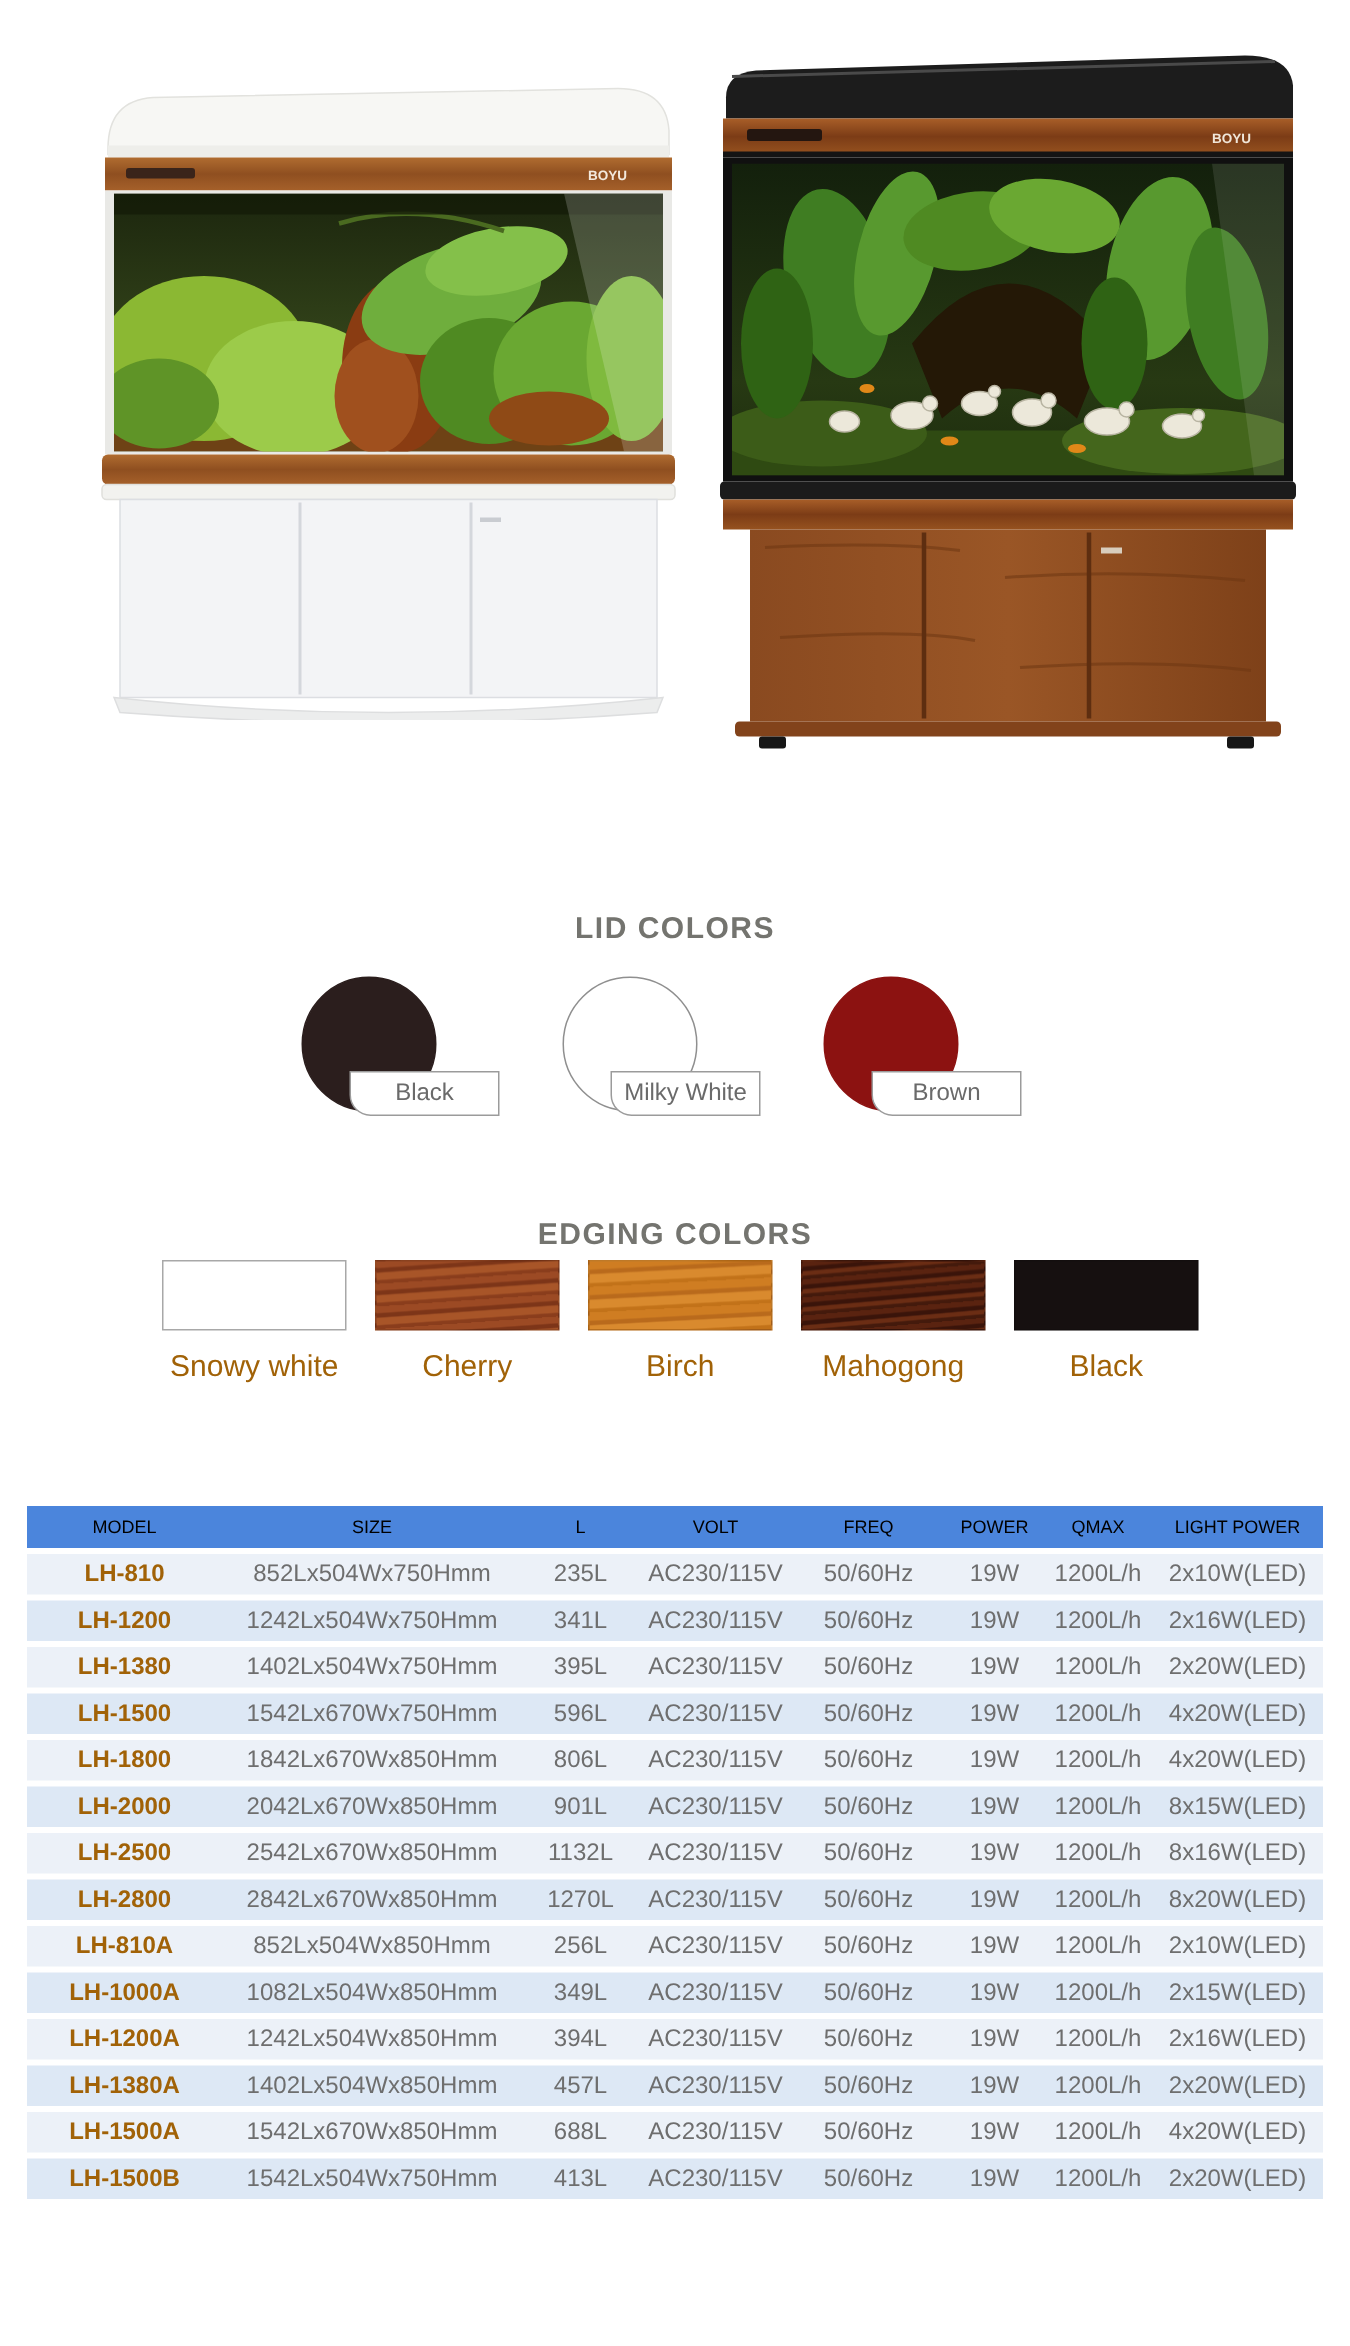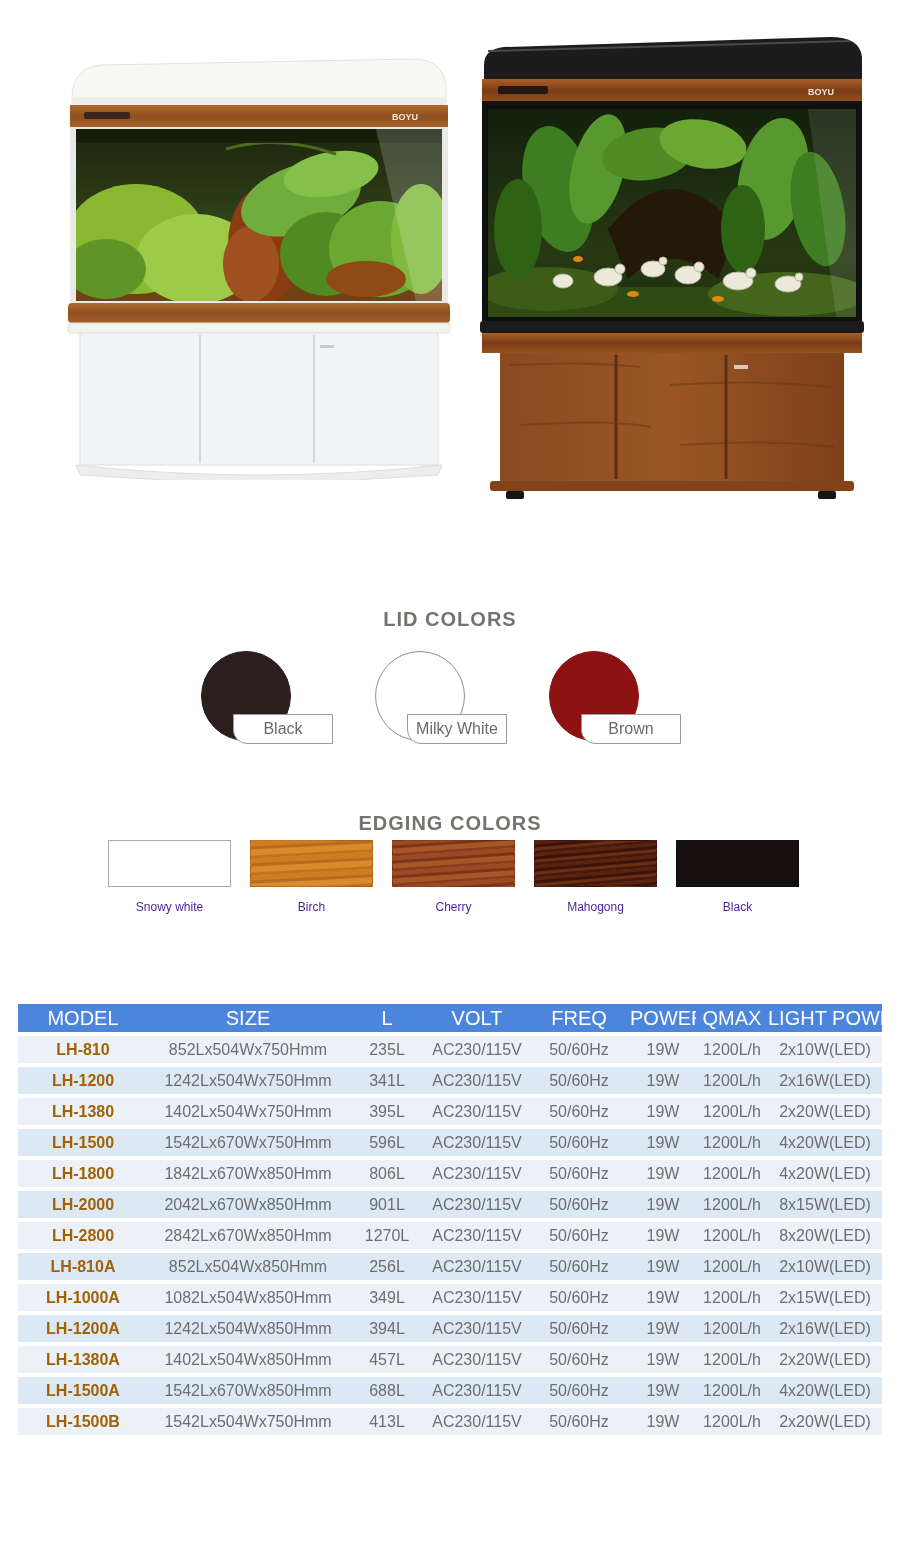--- a/index.html
+++ b/index.html
@@ -25,34 +25,34 @@
     position:absolute; left:32px; top:63px; width:100px; height:30px;
     background:#fff; border:1px solid #9b9b9b; border-bottom-left-radius:14px;
     display:flex; align-items:center; justify-content:center;
     font-size:16px; color:#6a6a6a; white-space:nowrap;
   }
 
   
   #edging-row { position:absolute; left:108px; top:840px; display:flex; gap:19px; }
   .edge-item { width:123px; }
   .edge-swatch { width:123px; height:47px; border:1px solid rgba(0,0,0,0.12); }
-  .edge-label { margin-top:13px; text-align:center; font-size:12px; color:#4c1d95; }
+  .edge-label { margin-top:13px; text-align:center; font-size:20px; color:#a16207; }
   .sw-snowy    { background:#ffffff; border:1px solid #a8a8a8; }
   .sw-birch    { background:repeating-linear-gradient(177deg,#cf7d22 0 5px,#b96a1c 6px 8px,#d98a2e 9px 14px,#c27219 15px 17px); }
   .sw-cherry   { background:repeating-linear-gradient(176deg,#9c4a24 0 4px,#7d3518 5px 7px,#a85528 8px 12px,#8a3d1c 13px 15px); }
   .sw-mahogong { background:repeating-linear-gradient(175deg,#5a2310 0 3px,#3a140a 4px 6px,#6b2d14 7px 9px,#441a0c 10px 12px); }
   .sw-black    { background:#161010; }
 
   
   #spec-table-wrap { position:absolute; left:18px; top:1000px; width:864px; }
   table { width:864px; border-collapse:separate; border-spacing:0 4px; table-layout:fixed; }
   col.c-model{width:130px} col.c-size{width:200px} col.c-l{width:78px} col.c-volt{width:102px}
   col.c-freq{width:102px} col.c-power{width:66px} col.c-qmax{width:72px} col.c-light{width:114px}
   th {
-    background:#4b85dc; color:#ffffff; font-size:20px; font-weight:500;
+    background:#4b85dc; color:#000000; font-size:12px; font-weight:500;
     height:28px; text-align:center; vertical-align:middle; overflow:hidden; white-space:nowrap;
   }
   td {
     height:27px; text-align:center; vertical-align:middle;
     font-size:16px; color:#6e6e6e; white-space:nowrap; overflow:hidden;
   }
   tbody tr:nth-child(odd) td  { background:#ecf1f8; }
   tbody tr:nth-child(even) td { background:#dde8f5; }
   td.model { font-weight:bold; color:#a16207;margin-top:35px; }
 </style>
@@ -235,27 +235,27 @@
   <div class="section-heading" style="top:798px;margin-top:14px;">EDGING COLORS</div>
 
   <div id="edging-row">
 
       <div class="edge-item">
         <div class="edge-swatch sw-snowy"></div>
         <div class="edge-label">Snowy white</div>
       </div>
 
       <div class="edge-item">
+        <div class="edge-swatch sw-cherry"></div>
+        <div class="edge-label">Cherry</div>
+      </div>
+
+      <div class="edge-item">
         <div class="edge-swatch sw-birch"></div>
         <div class="edge-label">Birch</div>
-      </div>
-
-      <div class="edge-item">
-        <div class="edge-swatch sw-cherry"></div>
-        <div class="edge-label">Cherry</div>
       </div>
 
       <div class="edge-item">
         <div class="edge-swatch sw-mahogong"></div>
         <div class="edge-label">Mahogong</div>
       </div>
 
       <div class="edge-item">
         <div class="edge-swatch sw-black"></div>
         <div class="edge-label">Black</div>
@@ -350,20 +350,30 @@
             <td>2042Lx670Wx850Hmm</td>
             <td>901L</td>
             <td>AC230/115V</td>
             <td>50/60Hz</td>
             <td>19W</td>
             <td>1200L/h</td>
             <td>8x15W(LED)</td>
           </tr>
 
 
+          <tr>
+            <td class="model">LH-2500</td>
+            <td>2542Lx670Wx850Hmm</td>
+            <td>1132L</td>
+            <td>AC230/115V</td>
+            <td>50/60Hz</td>
+            <td>19W</td>
+            <td>1200L/h</td>
+            <td>8x16W(LED)</td>
+          </tr>
 
           <tr>
             <td class="model">LH-2800</td>
             <td>2842Lx670Wx850Hmm</td>
             <td>1270L</td>
             <td>AC230/115V</td>
             <td>50/60Hz</td>
             <td>19W</td>
             <td>1200L/h</td>
             <td>8x20W(LED)</td>

